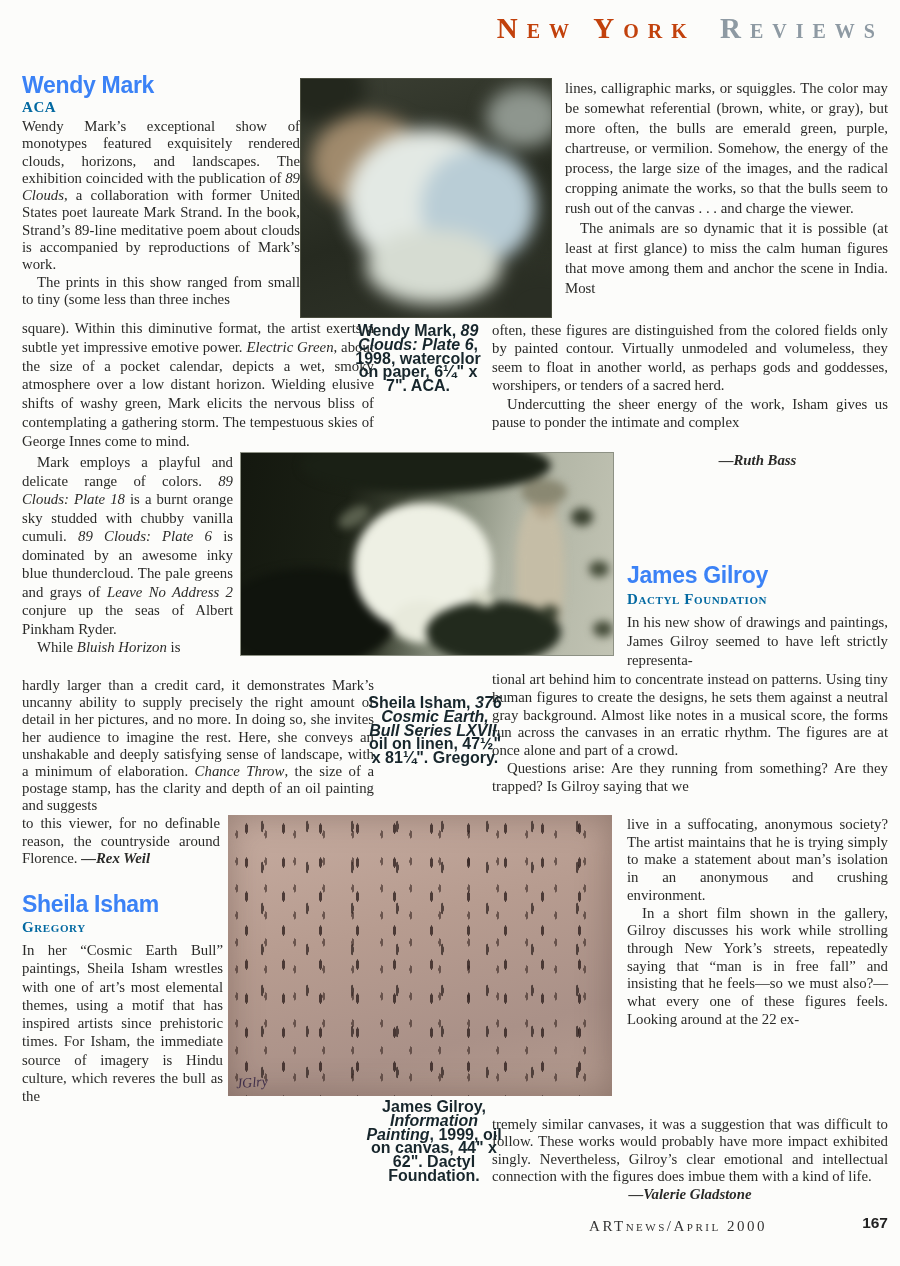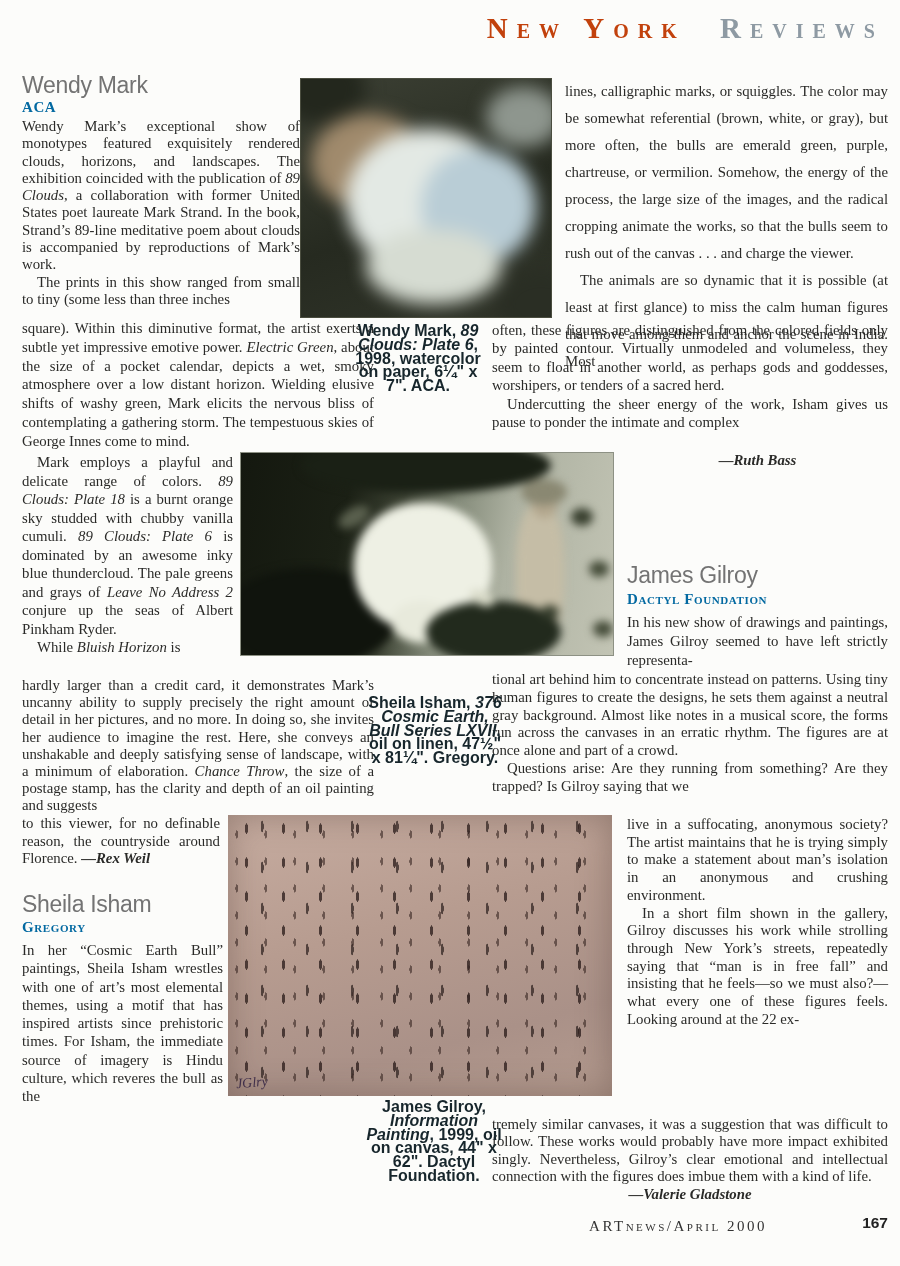--- a/index.html
+++ b/index.html
@@ -5,39 +5,39 @@
   html,body{margin:0;padding:0;}
   body{
     width:900px;height:1266px;position:relative;background:#fcfcfa;
     font-family:"Liberation Serif",serif;color:#262624;overflow:hidden;
   }
   .abs{position:absolute;}
   .bt{font-size:14.8px;text-align:justify;color:#2a2a28;}
   .bt .i{font-style:italic;}
   .bt .bi{font-weight:bold;font-style:italic;}
   .indent{text-indent:15px;font-family:Liberation Serif, serif;}
-  .art-title{font-family:"Liberation Sans",sans-serif;font-weight:normal;font-size:23px;color:#737373;letter-spacing:-0.3px;}
+  .art-title{font-family:"Liberation Sans",sans-serif;font-weight:bold;font-size:23px;color:#3b82f6;letter-spacing:-0.3px;}
   .venue{font-variant:small-caps;font-weight:bold;font-size:15px;letter-spacing:0.6px;color:#0369a1;}
   .byline-line{text-align:center;font-weight:bold;font-style:italic;}
   
   .mag-header{top:12px;right:16px;white-space:nowrap;font-weight:bold;font-variant:small-caps;font-size:29px;letter-spacing:9px;}
   .hdr-red{color:#c2410c;}
-  .hdr-gray{color:#8e9aa3;margin-left:18px;}
+  .hdr-gray{color:#8e9aa3;margin-left:8px;}
   
   .caption{font-family:"Liberation Sans",sans-serif;font-weight:bold;font-size:16px;line-height:13.8px;text-align:center;color:#17262c;}
   .caption .i{font-style:italic;}
   
   .blk-a{left:22px;top:118px;width:278px;line-height:17.3px;}
   .blk-b{left:22px;top:319px;width:352px;line-height:18.8px;}
   .blk-c{left:22px;top:453px;width:211px;line-height:18.5px;}
   .blk-d{left:22px;top:677px;width:352px;line-height:17.2px;}
   .blk-e{left:22px;top:815px;width:198px;line-height:17.5px;}
   .blk-f{left:22px;top:941px;width:201px;line-height:18.3px;}
   .blk-g{left:22px;top:1089px;width:352px;line-height:18px;}
-  .blk-r1{left:565px;top:78px;width:323px;line-height:27px;}
+  .blk-r1{left:565px;top:78px;width:323px;line-height:20px;}
   .blk-r2{left:492px;top:321px;width:396px;line-height:18.4px;}
   .blk-r3{left:627px;top:451px;width:261px;line-height:18.8px;}
   .blk-r4{left:627px;top:613px;width:261px;line-height:18.8px;}
   .blk-r5{left:492px;top:671px;width:396px;line-height:17.8px;}
   .blk-r6{left:627px;top:816px;width:261px;line-height:17.7px;}
   .blk-r7{left:492px;top:1116px;width:396px;line-height:17.4px;}
   .wm-title{left:22px;top:72px;}
   .wm-venue{left:22px;top:99px;}
   .si-title{left:22px;top:891px;}
   .si-venue{left:22px;top:919px;}

